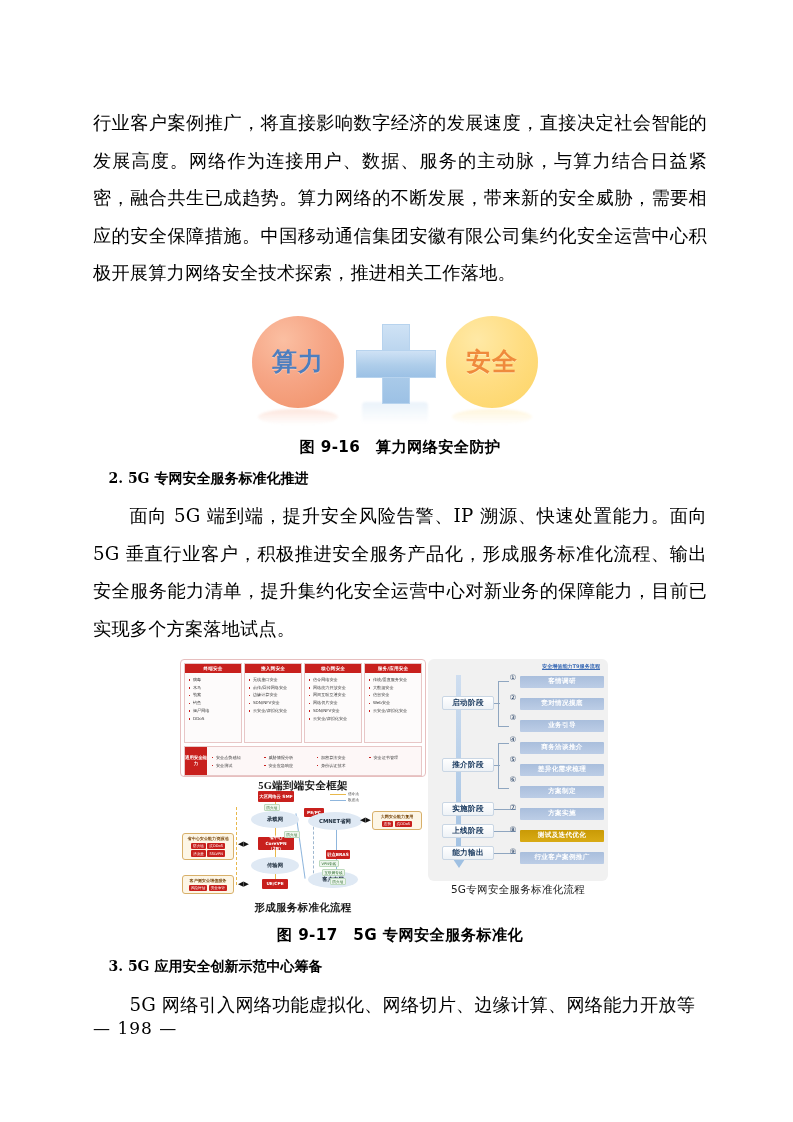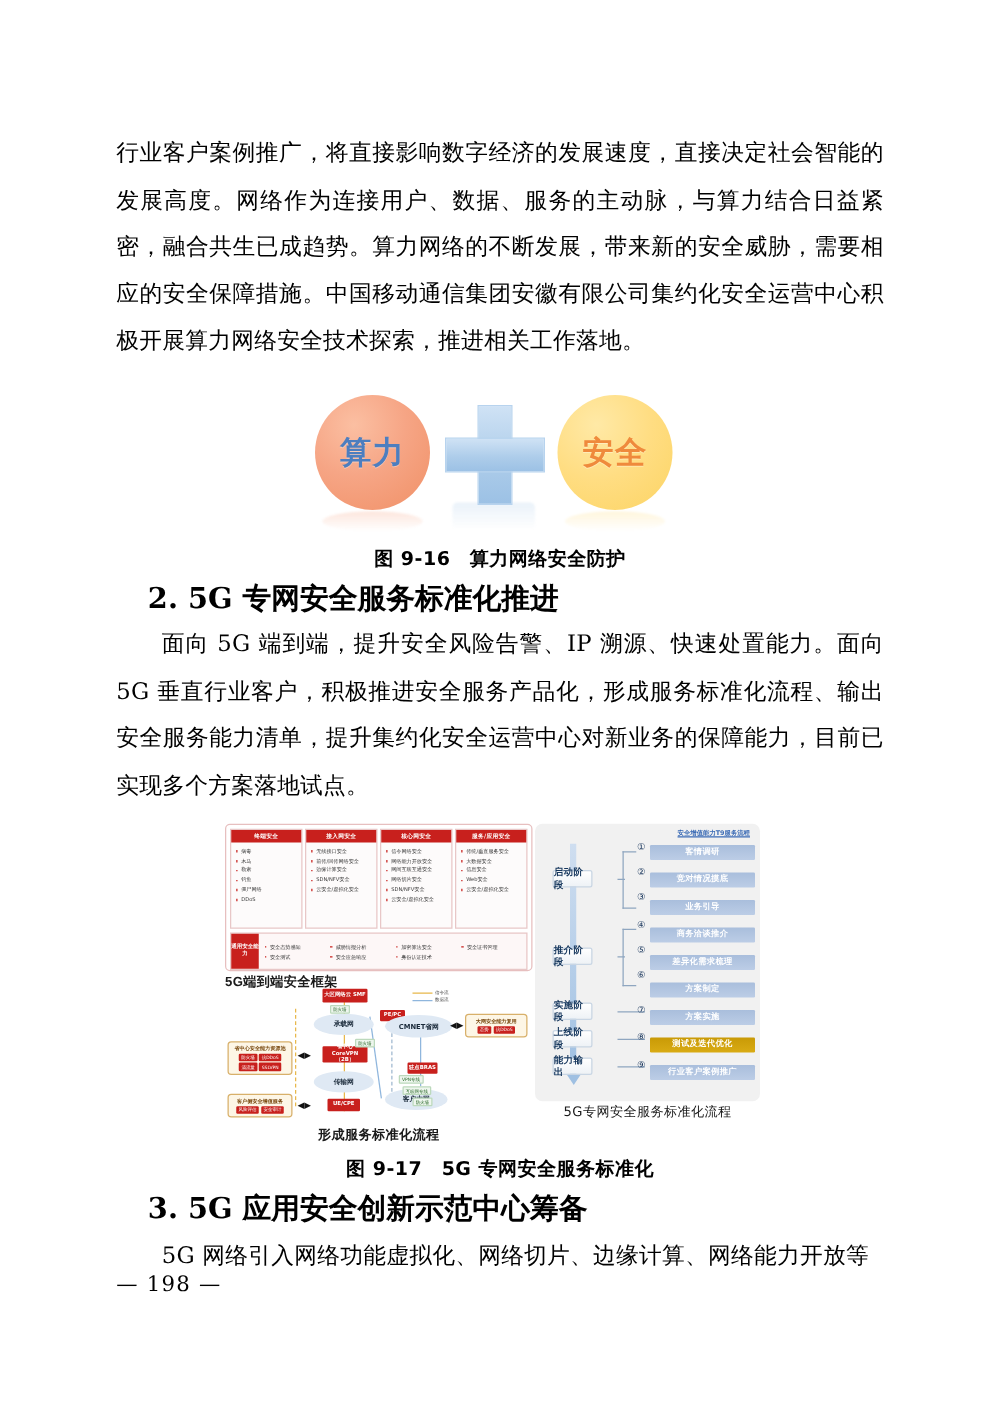--- a/index.html
+++ b/index.html
@@ -33,21 +33,21 @@
     line-height: 37.5px;
     text-align: justify;
     text-justify: inter-ideograph;
     letter-spacing: 0.2px;
     font-family: "DejaVu Serif", "Liberation Serif", serif;
     text-indent: 0;
   }
   p.indent { text-indent: 2em; }
   h3.sec-head {
     margin: 0;
-    font-size: 23px;
+    font-size: 14px;
     line-height: 37.5px;
     font-weight: bold;
     text-indent: 1.1em;
     font-family: "DejaVu Serif", "Liberation Serif", serif;
   }
   .fig-caption {
     text-align: center;
     font-size: 15.2px;
     font-weight: bold;
     font-family: "DejaVu Sans", "Liberation Sans", sans-serif;
@@ -227,24 +227,24 @@
     white-space: nowrap;
   }
   .fw-cap-item:before {
     content: "";
     position: absolute; left: 0.5px; top: 2.4px;
     width: 1.6px; height: 1.6px; background: #c8201d;
   }
   .fw-title {
     position: absolute;
     left: 0; top: 122px; width: 246px;
-    text-align: left;
+    text-align: center;
     font-size: 10.5px;
     font-weight: bold;
-    font-family: Liberation Sans, sans-serif;
+    font-family: Liberation Serif, serif;
     color: #1a1a1a;
     letter-spacing: .3px;
   }
 
   
   .topo {
     position: absolute; left: 0; top: 136px;
     width: 246px; height: 104px;
   }
   .cloud {
@@ -362,21 +362,21 @@
     position: absolute;
     left: 24.5px; top: 200px;
     width: 0; height: 0;
     border-left: 6px solid transparent;
     border-right: 6px solid transparent;
     border-top: 9px solid #9fc0e2;
   }
   .phase {
     position: absolute;
     left: 14px;
-    width: 32px;
+    width: 52px;
     height: 14px;
     background: linear-gradient(180deg,#ffffff,#eef2f6);
     border: 1px solid #c9d6e4;
     border-radius: 2px;
     display: flex; align-items: center; justify-content: center;
     font-family: Liberation Mono, monospace;
     font-size: 7.6px;
     font-weight: bold;
     color: #15365c;
     letter-spacing: .3px;

